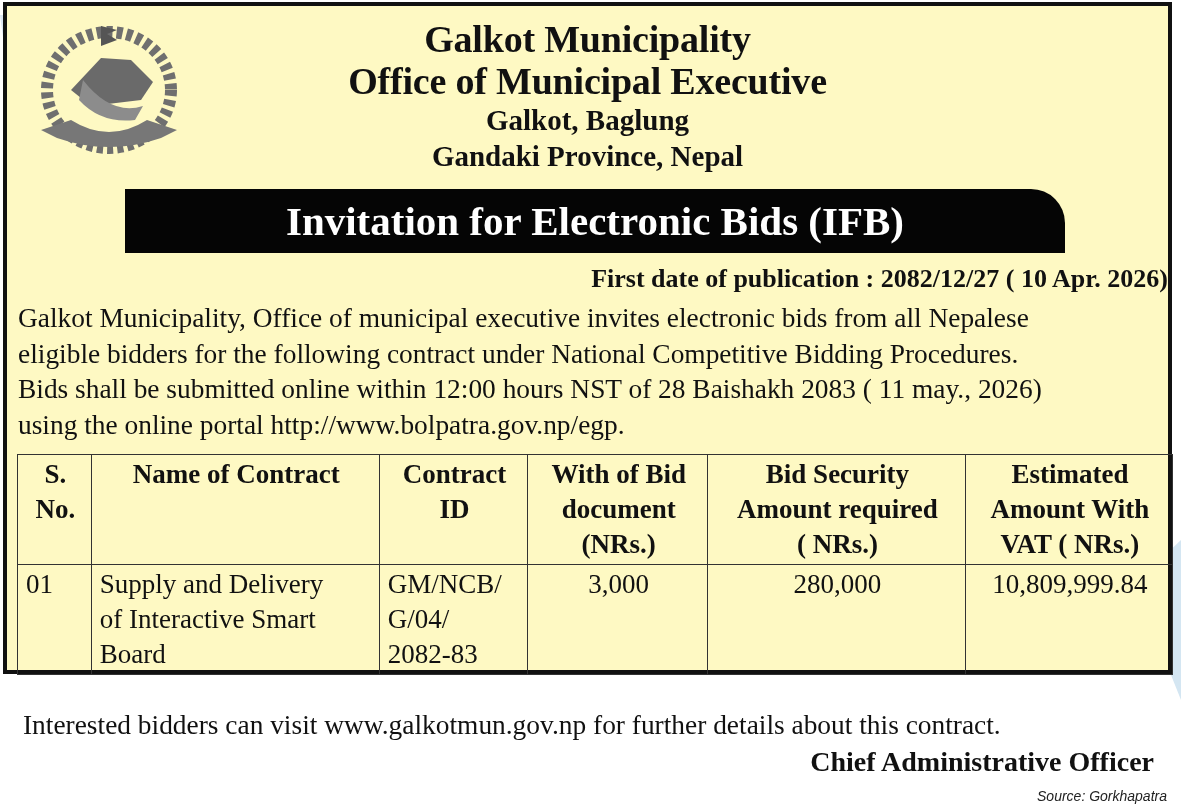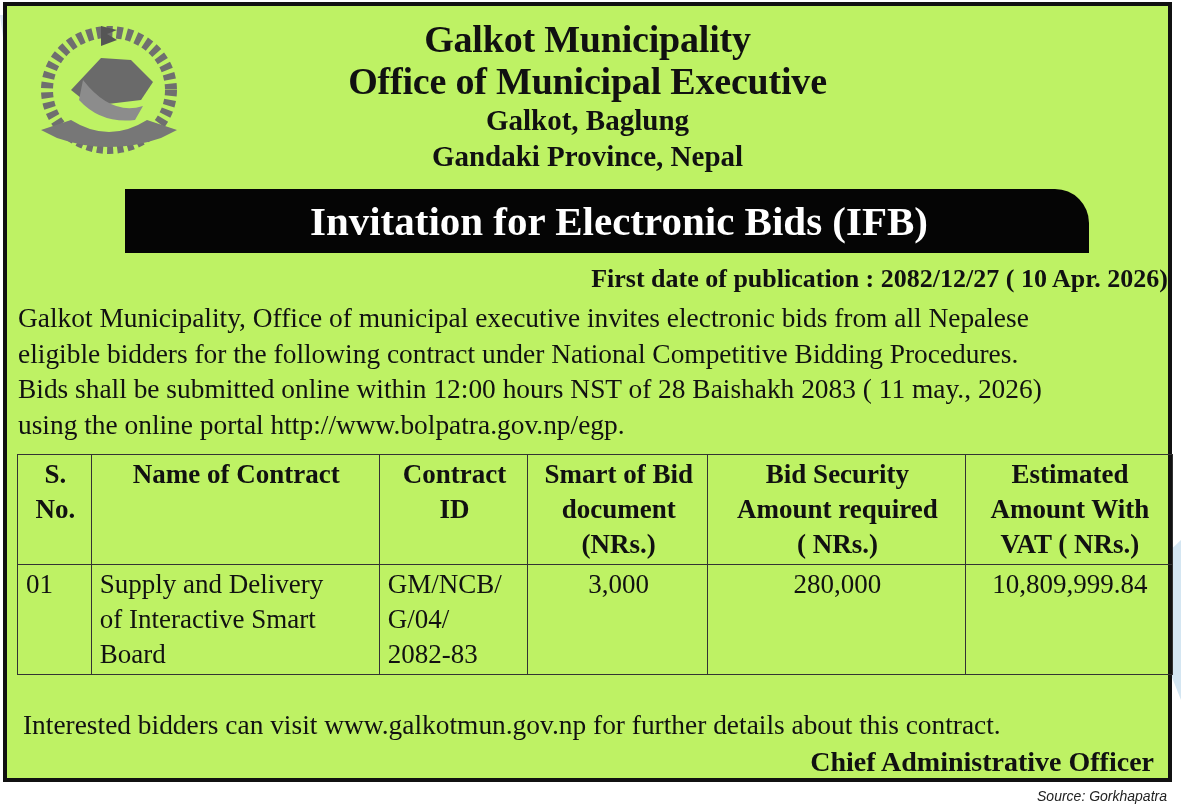--- a/index.html
+++ b/index.html
@@ -1,22 +1,22 @@
 <!DOCTYPE html>
 <html><head>
 <meta charset="utf-8">
 <style>
   html, body { margin: 0; padding: 0; background: #ffffff; }
   body { width: 1181px; height: 811px; position: relative; overflow: hidden; font-family: "Liberation Serif", "DejaVu Serif", serif; color: #111; }
-  .frame { position: absolute; left: 3px; top: 2px; width: 1169px; height: 780px; border: 4px solid #111; border-right-width: 4px; background: #bef264; box-sizing: border-box; }
+  .frame { position: absolute; left: 3px; top: 2px; width: 1169px; height: 672px; border: 4px solid #111; border-right-width: 4px; background: #fef9c3; box-sizing: border-box; }
   .emblem { position: absolute; left: 24px; top: 14px; width: 156px; height: 135px; }
   .header { position: absolute; left: 0; right: 0; top: 12px; text-align: center; font-weight: bold; }
   .h1 { font-size: 38px; line-height: 42px; letter-spacing: -0.2px; }
   .h2 { font-size: 29px; line-height: 36px; }
-  .banner { position: absolute; left: 118px; top: 183px; width: 940px; height: 64px; background: #050505; color: #fff; border-top-right-radius: 34px; text-align: center; font-weight: bold; font-size: 41px; line-height: 64px; padding-left: 24px; }
+  .banner { position: absolute; left: 118px; top: 183px; width: 940px; height: 64px; background: #050505; color: #fff; border-top-right-radius: 34px; text-align: center; font-weight: bold; font-size: 41px; line-height: 64px; }
   .pubdate { position: absolute; left: 0; right: 0; top: 258px; text-align: right; font-weight: bold; font-size: 26px; line-height: 30px; }
   .para { position: absolute; left: 11px; width: 1155px; top: 295px; font-size: 27.4px; line-height: 35.5px; text-align: justify; }
   .para span { display: block; white-space: nowrap; }
   table.bids { position: absolute; left: 10px; top: 448px; width: 1156px; border-collapse: collapse; font-size: 27px; }
   table.bids th, table.bids td { border: 1.5px solid #333; vertical-align: top; padding: 2px 6px 2px 8px; line-height: 35px; }
   table.bids th { font-weight: bold; text-align: center; height: 104px; }
   table.bids td { height: 104px; }
   .c1 { width: 58px; } .c2 { width: 270px; margin-left: 22px; } .c3 { width: 132px; } .c4 { width: 163px; } .c5 { width: 240px; } .c6 { width: 190px; }
   .center { text-align: center; }
   .footer-note { position: absolute; left: 16px; top: 703px; font-size: 27.4px; line-height: 32px; }
@@ -73,21 +73,21 @@
           <div>No.</div>
         </th>
         <th class="c2">
           <div>Name of Contract</div>
         </th>
         <th class="c3">
           <div>Contract</div>
           <div>ID</div>
         </th>
         <th class="c4">
-          <div>Smart of Bid</div>
+          <div>With of Bid</div>
           <div>document</div>
           <div>(NRs.)</div>
         </th>
         <th class="c5">
           <div>Bid Security</div>
           <div>Amount required</div>
           <div>( NRs.)</div>
         </th>
         <th class="c6">
           <div>Estimated</div>

